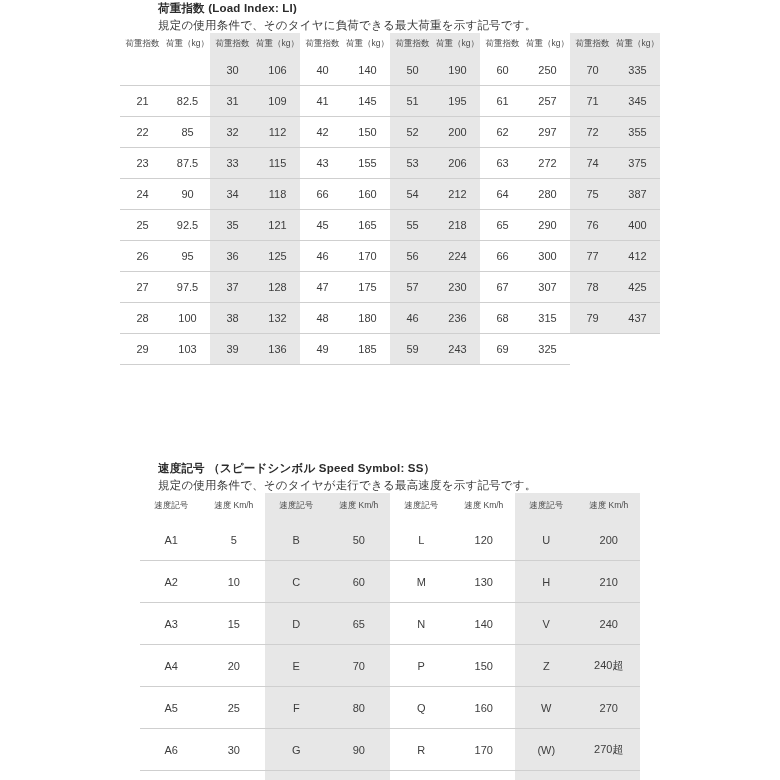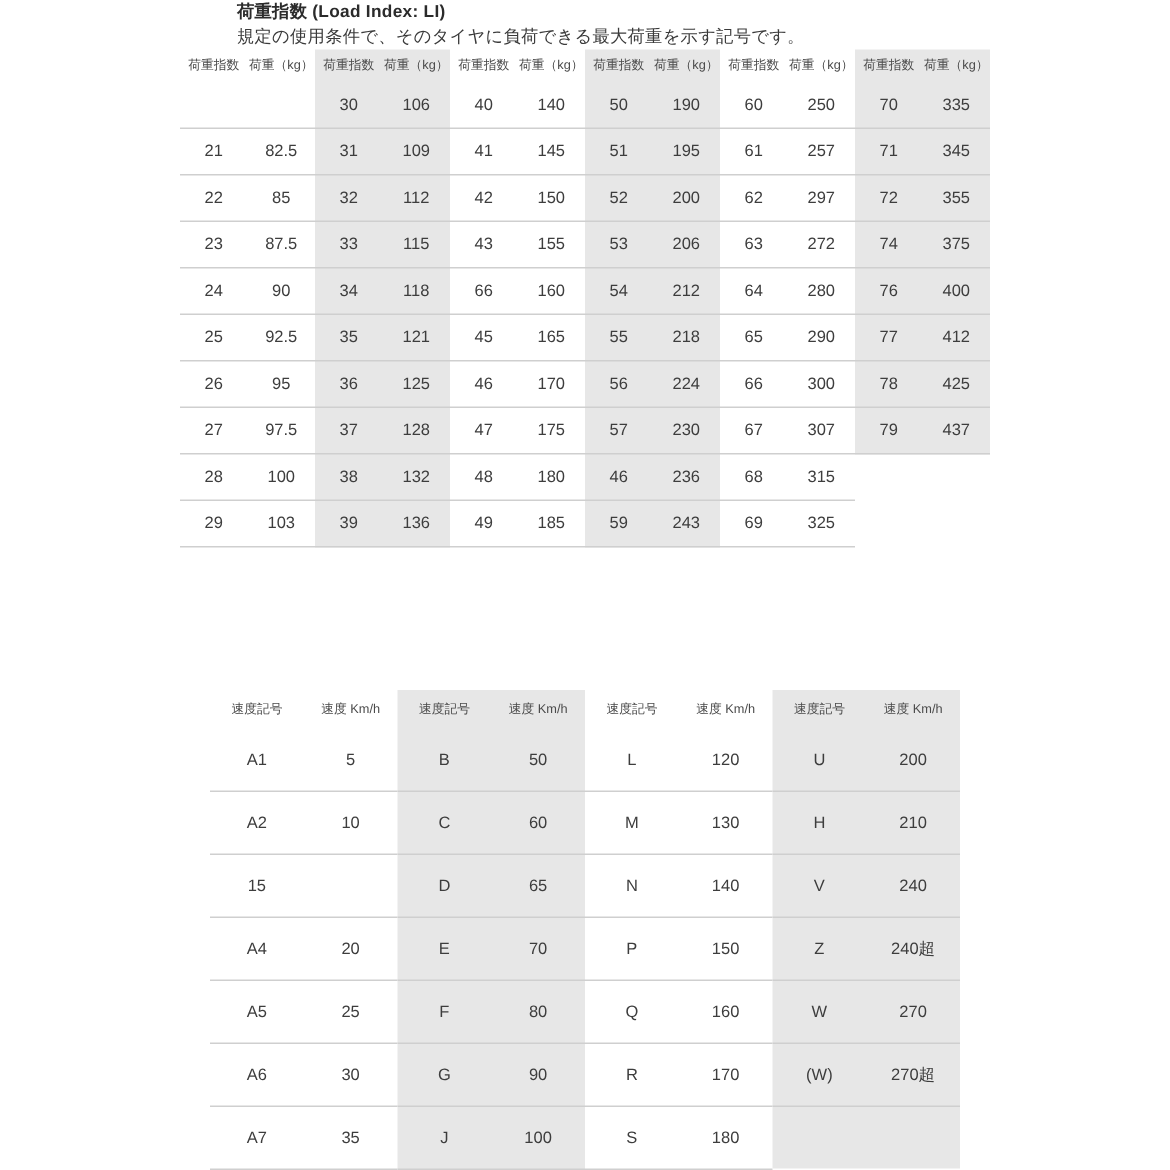--- a/index.html
+++ b/index.html
@@ -358,55 +358,67 @@
           </div>
           <div class="grow body">
             <div class="cell">72</div>
             <div class="cell">355</div>
           </div>
           <div class="grow body">
             <div class="cell">74</div>
             <div class="cell">375</div>
           </div>
           <div class="grow body">
+            <div class="cell">75</div>
+            <div class="cell">387</div>
+          </div>
+          <div class="grow body">
             <div class="cell">76</div>
             <div class="cell">400</div>
           </div>
           <div class="grow body">
             <div class="cell">77</div>
             <div class="cell">412</div>
           </div>
           <div class="grow body">
             <div class="cell">78</div>
             <div class="cell">425</div>
           </div>
           <div class="grow body">
             <div class="cell">79</div>
             <div class="cell">437</div>
           </div>
         </div>
       </div>
   </div>
 
   <div class="section section-speed">
+    <div class="heading-block">
+      <div class="heading-title">
+        <span>速度記号</span>
+        <span class="lat">（スピードシンボル Speed Symbol: SS）</span>
+      </div>
+      <div class="heading-sub">規定の使用条件で、そのタイヤが走行できる最高速度を示す記号です。</div>
+    </div>
     <div class="table-wrap speed" id="speed-table">
         <div class="colgroup">
           <div class="grow head">
             <div class="cell">速度記号</div>
             <div class="cell">速度 Km/h</div>
           </div>
           <div class="grow body">
             <div class="cell">A1</div>
             <div class="cell">5</div>
           </div>
           <div class="grow body">
             <div class="cell">A2</div>
             <div class="cell">10</div>
           </div>
           <div class="grow body">
+            <div class="cell">A3</div>
             <div class="cell">15</div>
           </div>
           <div class="grow body">
             <div class="cell">A4</div>
             <div class="cell">20</div>
           </div>
           <div class="grow body">
             <div class="cell">A5</div>
             <div class="cell">25</div>
           </div>

